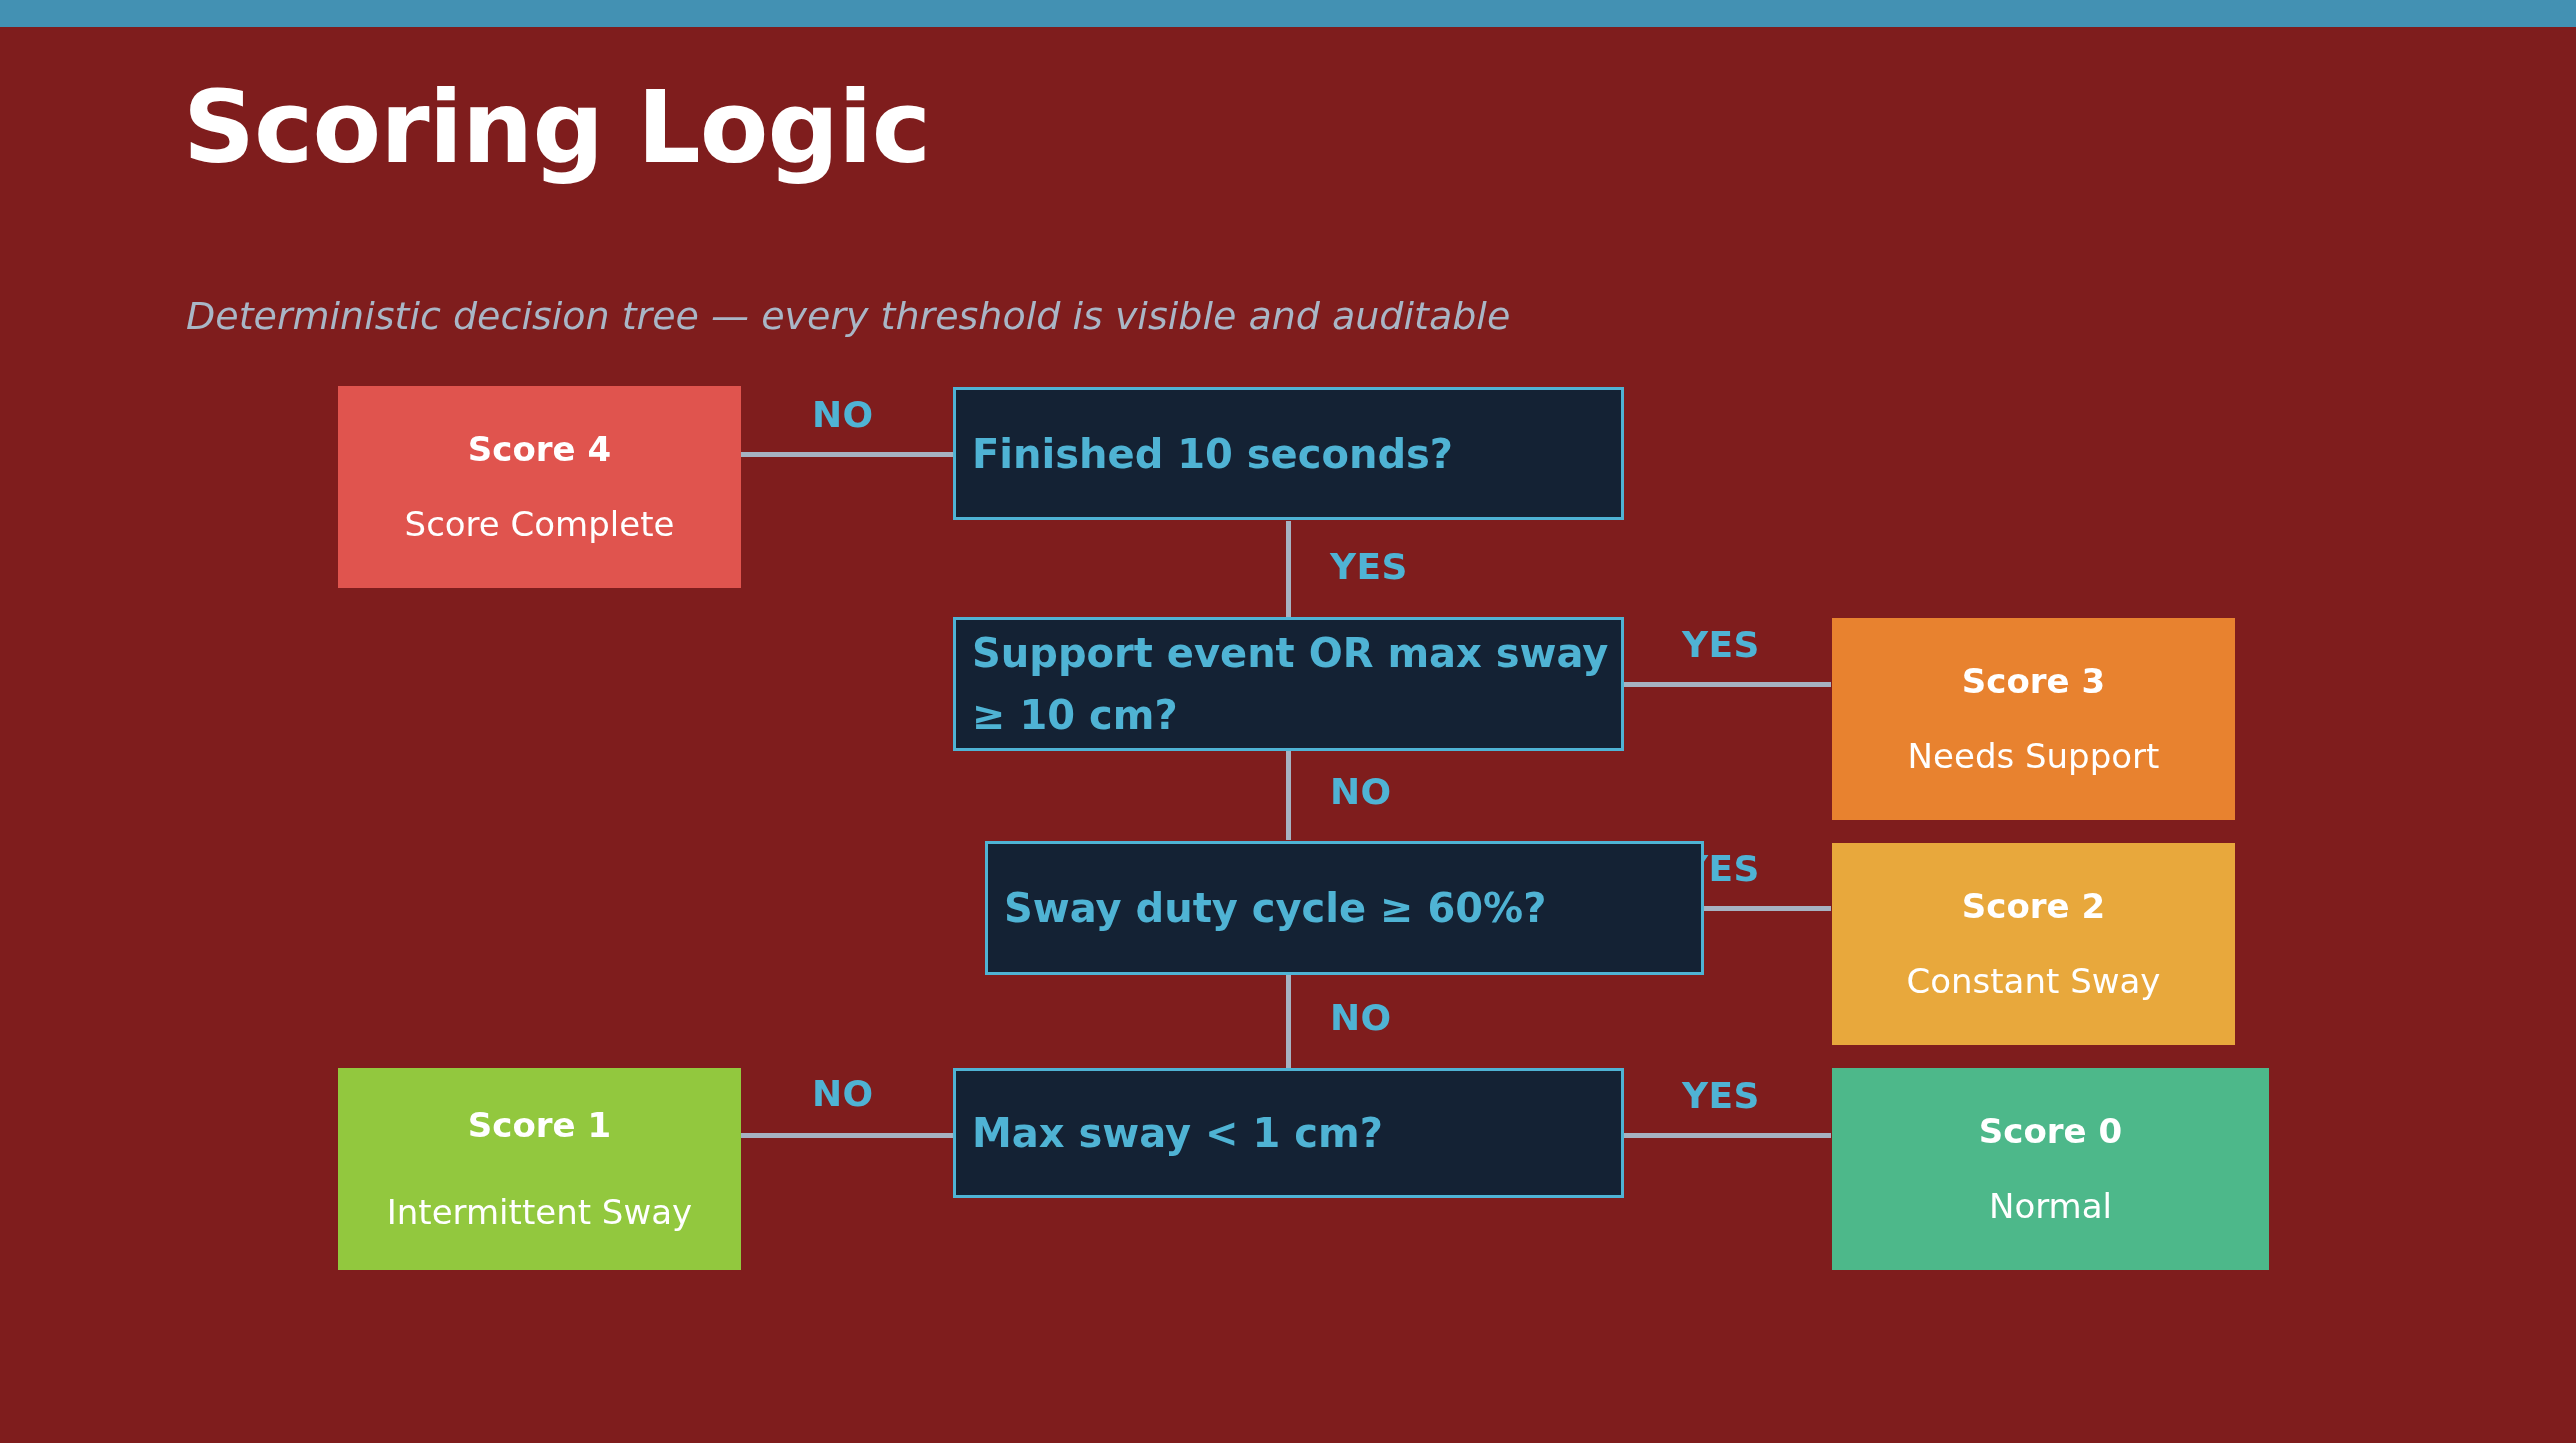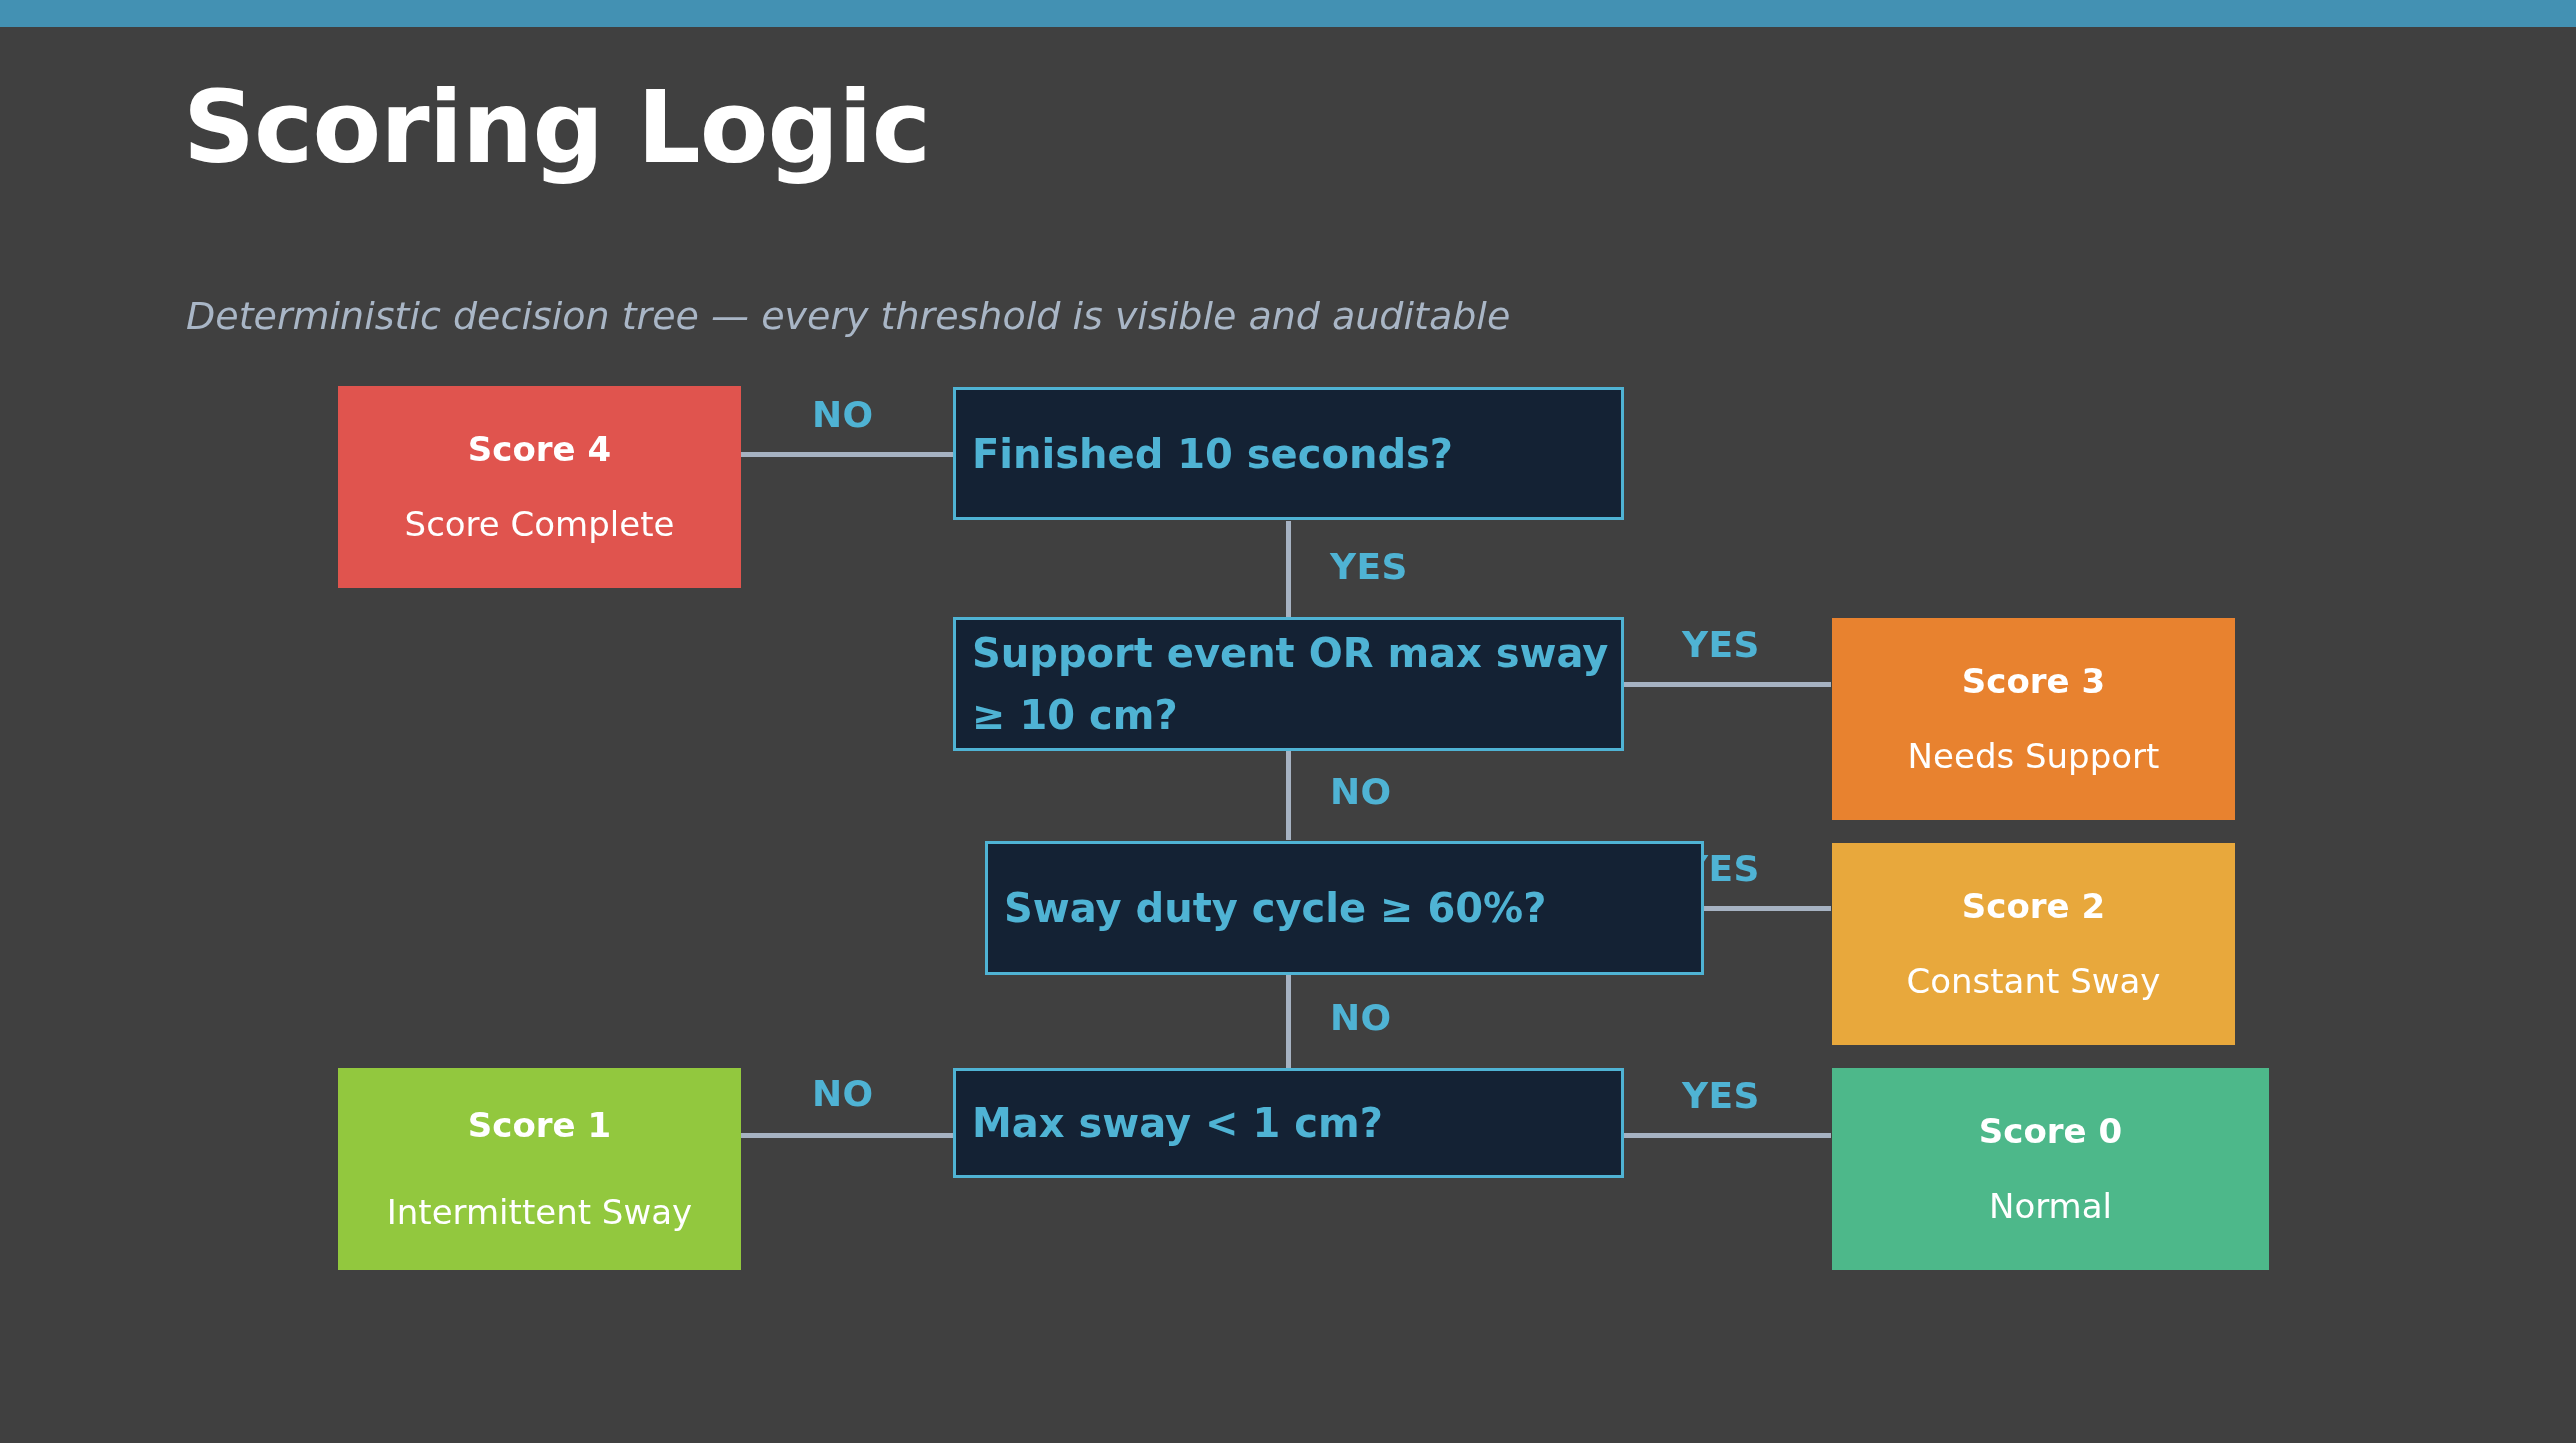--- a/index.html
+++ b/index.html
@@ -4,21 +4,21 @@
 <style>
   html, body {
     margin: 0;
     padding: 0;
     background: #0d1824;
   }
   #slide {
     position: relative;
     width: 2576px;
     height: 1444px;
-    background: #404040;
+    background: #7f1d1d;
     overflow: hidden;
     font-family: "DejaVu Sans", sans-serif;
   }
 
   
   #accent-bar {
     position: absolute;
     left: 0; top: 0;
     width: 2576px;
     height: 27px;
@@ -164,21 +164,21 @@
 
     <div class="decision" style="left:953px; top:617px; width:671px; height:134px;">
       <div class="line">Support event OR max sway</div>
       <div class="line">≥ 10 cm?</div>
     </div>
 
     <div class="decision" style="left:953px; top:841px; width:719px; height:134px;margin-left:32px;">
       <div class="line">Sway duty cycle ≥ 60%?</div>
     </div>
 
-    <div class="decision" style="left:953px; top:1068px; width:671px; height:110px;">
+    <div class="decision" style="left:953px; top:1068px; width:671px; height:130px;">
       <div class="line">Max sway &lt; 1 cm?</div>
     </div>
 
     <div class="outcome" style="left:338px; top:386px; width:403px; height:202px; background:#e0544e;">
       <div class="score">Score 4</div>
       <div class="desc">Score Complete</div>
     </div>
 
     <div class="outcome" style="left:338px; top:1068px; width:403px; height:202px; background:#92c83e;gap:12px;">
       <div class="score">Score 1</div>

